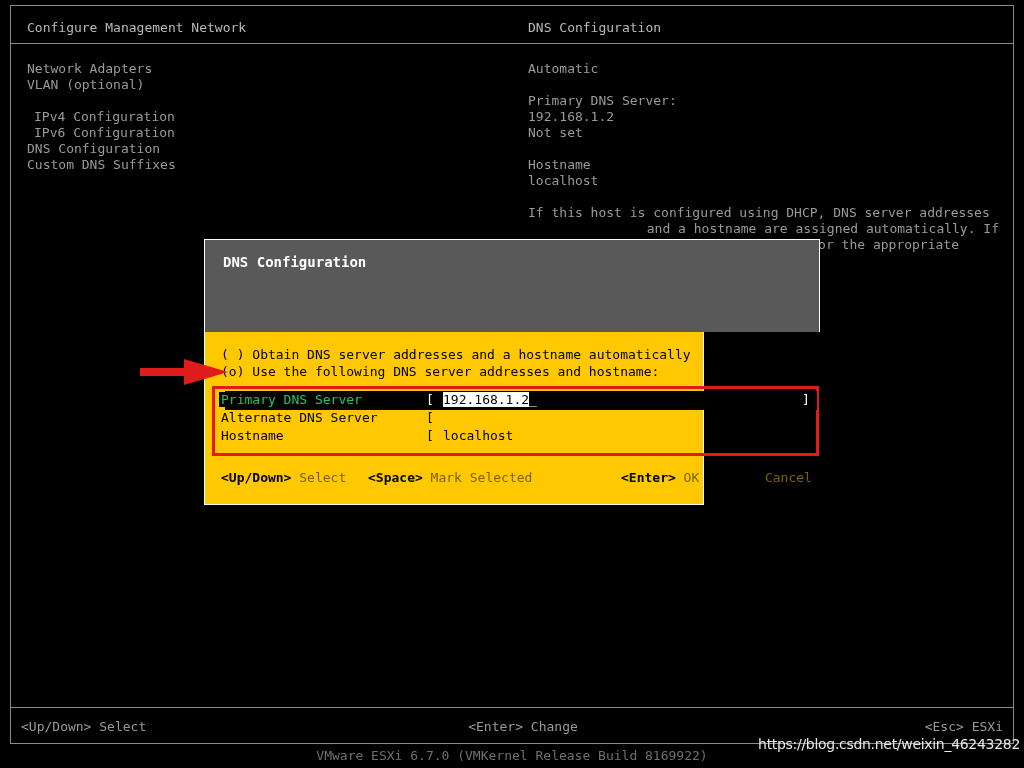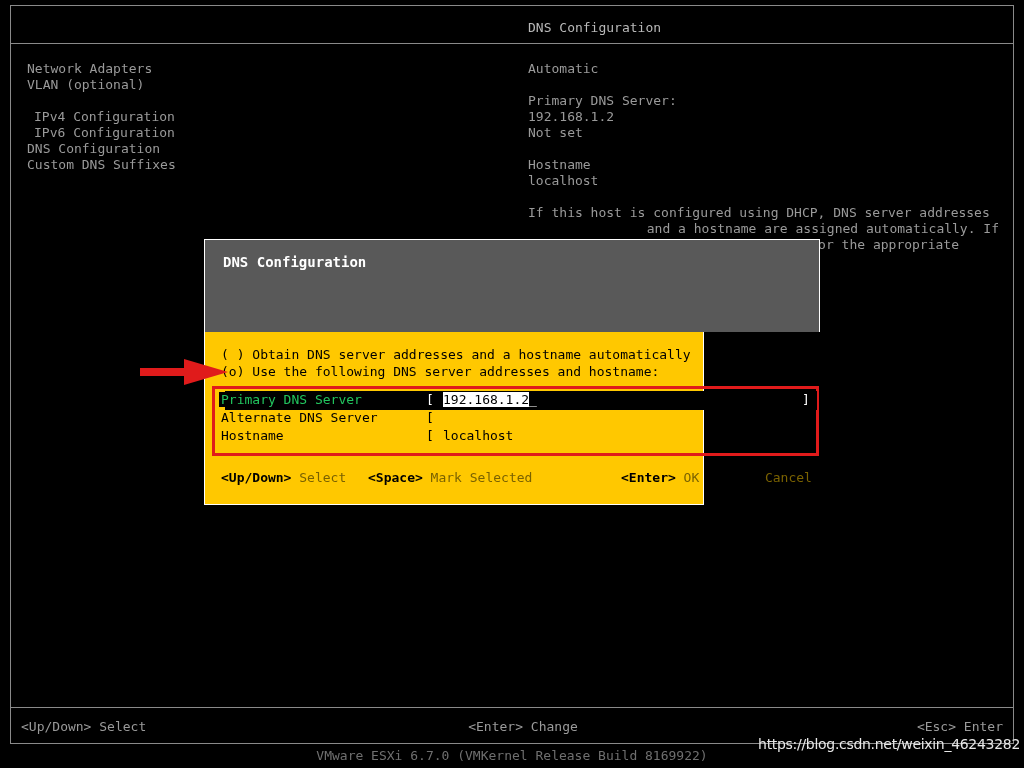--- a/index.html
+++ b/index.html
@@ -157,20 +157,21 @@
   #arrow{
     position:absolute;left:140px;top:356px;width:92px;height:32px;
   }
 </style>
 </head>
 <body>
 
 <div id="screen">
 
   <div class="panel" id="left-panel">
+    <div class="panel-title txt" style="left:16px;">Configure Management Network</div>
     <div class="panel-rule"></div>
     <div class="panel-body">
       <div class="row">Network Adapters</div>
       <div class="row">VLAN (optional)</div>
       <div class="gap"></div>
       <div class="row" style="padding-left:7px;">IPv4 Configuration</div>
       <div class="row" style="padding-left:7px;">IPv6 Configuration</div>
       <div class="row">DNS Configuration</div>
       <div class="row">Custom DNS Suffixes</div>
     </div>
@@ -191,21 +192,21 @@
       <div class="gap"></div>
       <div class="row">If this host is configured using DHCP, DNS server addresses</div>
       <div class="row" style="text-align:right;padding-right:8px;">and a hostname are assigned automatically. If</div>
       <div class="row" style="text-align:right;padding-right:48px;">or the appropriate</div>
     </div>
   </div>
 
   <div id="bottom-bar">
     <div class="cell" id="bb-left"><span>&lt;Up/Down&gt;</span><span> Select</span></div>
     <div class="cell" id="bb-mid"><span>&lt;Enter&gt;</span><span> Change</span></div>
-    <div class="cell" id="bb-right"><span>&lt;Esc&gt;</span><span> Enter</span></div>
+    <div class="cell" id="bb-right"><span>&lt;Esc&gt;</span><span> ESXi</span></div>
   </div>
 
   <div id="version-line">VMware ESXi 6.7.0 (VMKernel Release Build 8169922)</div>
   <div id="watermark">https://blog.csdn.net/weixin_46243282</div>
 
   <div id="dialog">
 
     <div id="dlg-head">
       <div id="dlg-title">DNS Configuration</div>
     </div>

